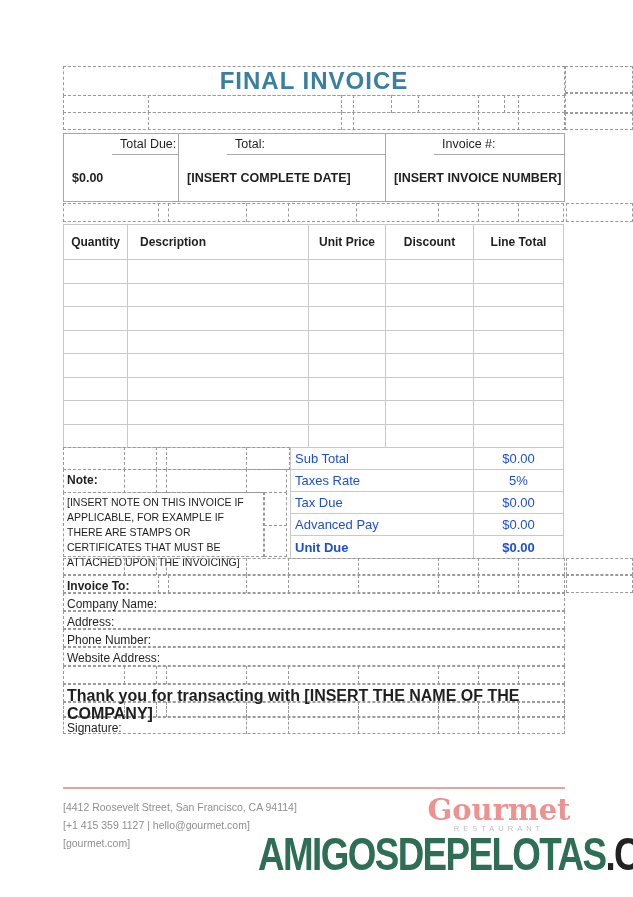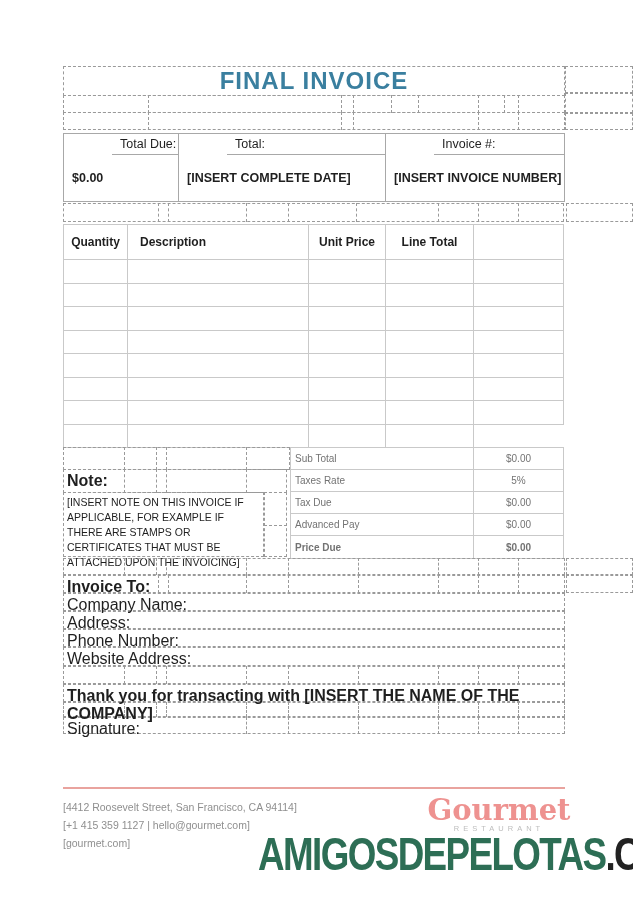--- a/index.html
+++ b/index.html
@@ -2,21 +2,21 @@
 <html><head>
 <meta charset="utf-8">
 <style>
   html,body{margin:0;padding:0;background:#ffffff;}
   .page{position:relative;width:633px;height:897px;background:#ffffff;overflow:hidden;
         font-family:"Liberation Sans",sans-serif;color:#1f1f1f;}
   
   .drow{position:absolute;box-sizing:border-box;border:1px dashed #9a9a9a;}
   .dv{position:absolute;top:-1px;bottom:-1px;width:0;border-left:1px dashed #9a9a9a;}
   .dh{position:absolute;left:-1px;right:-1px;height:0;border-top:1px dashed #9a9a9a;}
-  .lbl{font-size:16px;color:#1f1f1f;padding:2px 0 0 3px;display:inline-block;position:relative;z-index:2;background:transparent;}
+  .lbl{font-size:12px;color:#1f1f1f;padding:2px 0 0 3px;display:inline-block;position:relative;z-index:2;background:transparent;}
   .bold{font-weight:bold;}
   
   .title-cell{position:absolute;left:63px;top:66px;width:502px;height:30px;box-sizing:border-box;
               border:1px dashed #9a9a9a;text-align:center;line-height:28px;
               font-size:24px;font-weight:bold;letter-spacing:1px;}
   
   .info{position:absolute;left:63px;top:133px;display:grid;grid-template-columns:115px 207px 178px;
         grid-template-rows:21px 46px;border:1px solid #a8a8a8;}
   .info > div{border-right:1px solid #a8a8a8;box-sizing:border-box;font-size:12.5px;color:#1f1f1f;
               padding-left:8px;display:flex;align-items:center;}
@@ -28,21 +28,21 @@
           grid-template-columns:64px 181px 77px 88px 90px;
           grid-template-rows:35px repeat(8,23.5px);
           border-top:1px solid #c9c9c9;border-left:1px solid #c9c9c9;}
   .itable > div{border-right:1px solid #c9c9c9;border-bottom:1px solid #c9c9c9;box-sizing:border-box;}
   .ihead{display:flex;align-items:center;justify-content:center;font-weight:bold;font-size:12px;color:#1f1f1f;}
   .ihead.left{justify-content:flex-start;padding-left:12px;}
   
   .totals{position:absolute;left:290px;top:447px;display:grid;grid-template-columns:183px 90px;
           grid-template-rows:repeat(4,22px) 23px;border-top:1px solid #c9c9c9;border-left:1px solid #c9c9c9;background:#fff;}
   .totals > div{border-right:1px solid #c9c9c9;border-bottom:1px solid #c9c9c9;box-sizing:border-box;
-                font-size:10px;color:#737373;display:flex;align-items:center;}
+                font-size:13px;color:#1d4ed8;display:flex;align-items:center;}
   .tlabel{padding-left:4px;}
   .tvalue{justify-content:center;}
   
   .note-box{position:absolute;left:63px;top:492px;width:201px;height:65px;box-sizing:border-box;
             border:1px dashed #9a9a9a;font-size:10.5px;line-height:1.42;color:#1f1f1f;padding:2px 2px 0 3px;}
   
   .f-divider{position:absolute;left:63px;top:787px;width:502px;border-top:2px solid #e9a39e;}
   .f-line{position:absolute;left:63px;font-size:10.5px;color:#8f8f8f;}
   .logo{position:absolute;left:418px;top:795px;width:162px;text-align:center;z-index:1;}
   .logo-main{font-family:"DejaVu Serif",serif;font-weight:bold;font-size:29px;line-height:1.1;}
@@ -98,20 +98,21 @@
     <i class="dv" style="left:374px"></i>
     <i class="dv" style="left:414px"></i>
     <i class="dv" style="left:454px"></i>
   </div>
   <div class="drow" style="left:566px;top:203px;width:67px;height:19px"></div>
 
   <div class="itable">
     <div class="ihead">Quantity</div>
     <div class="ihead left">Description</div>
     <div class="ihead">Unit Price</div>
+    <div class="ihead">Discount</div>
     <div class="ihead">Line Total</div>
 
     <div></div>
       <div></div>
       <div></div>
       <div></div>
       <div></div>
     <div></div>
       <div></div>
       <div></div>
@@ -169,21 +170,21 @@
 
   <div class="totals">
     <div class="tlabel">Sub Total</div>
     <div class="tvalue">$0.00</div>
     <div class="tlabel">Taxes Rate</div>
     <div class="tvalue">5%</div>
     <div class="tlabel">Tax Due</div>
     <div class="tvalue">$0.00</div>
     <div class="tlabel">Advanced Pay</div>
     <div class="tvalue">$0.00</div>
-    <div class="tlabel bold">Price Due</div>
+    <div class="tlabel bold">Unit Due</div>
     <div class="tvalue bold">$0.00</div>
   </div>
 
   <div class="drow" style="left:63px;top:558px;width:502px;height:17px">
     <i class="dv" style="left:60px"></i>
     <i class="dv" style="left:92px"></i>
     <i class="dv" style="left:102px"></i>
     <i class="dv" style="left:182px"></i>
     <i class="dv" style="left:224px"></i>
     <i class="dv" style="left:294px"></i>

